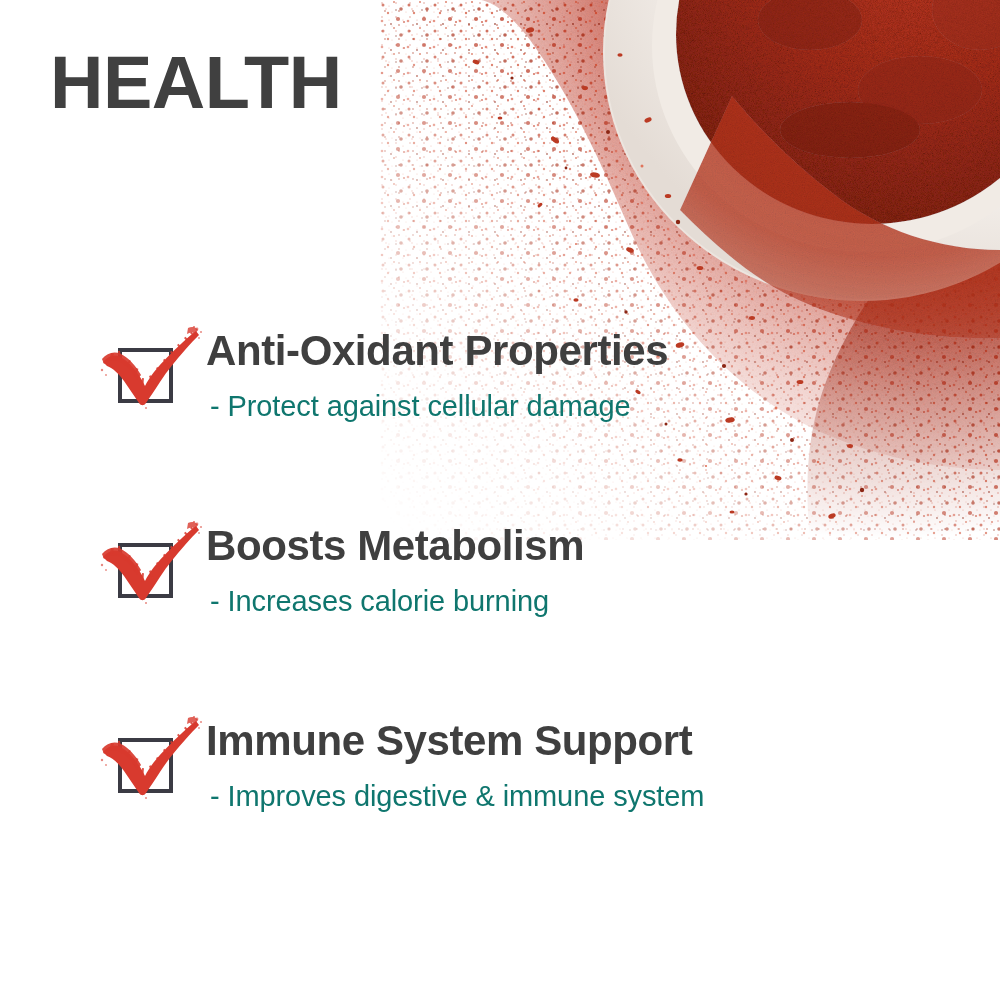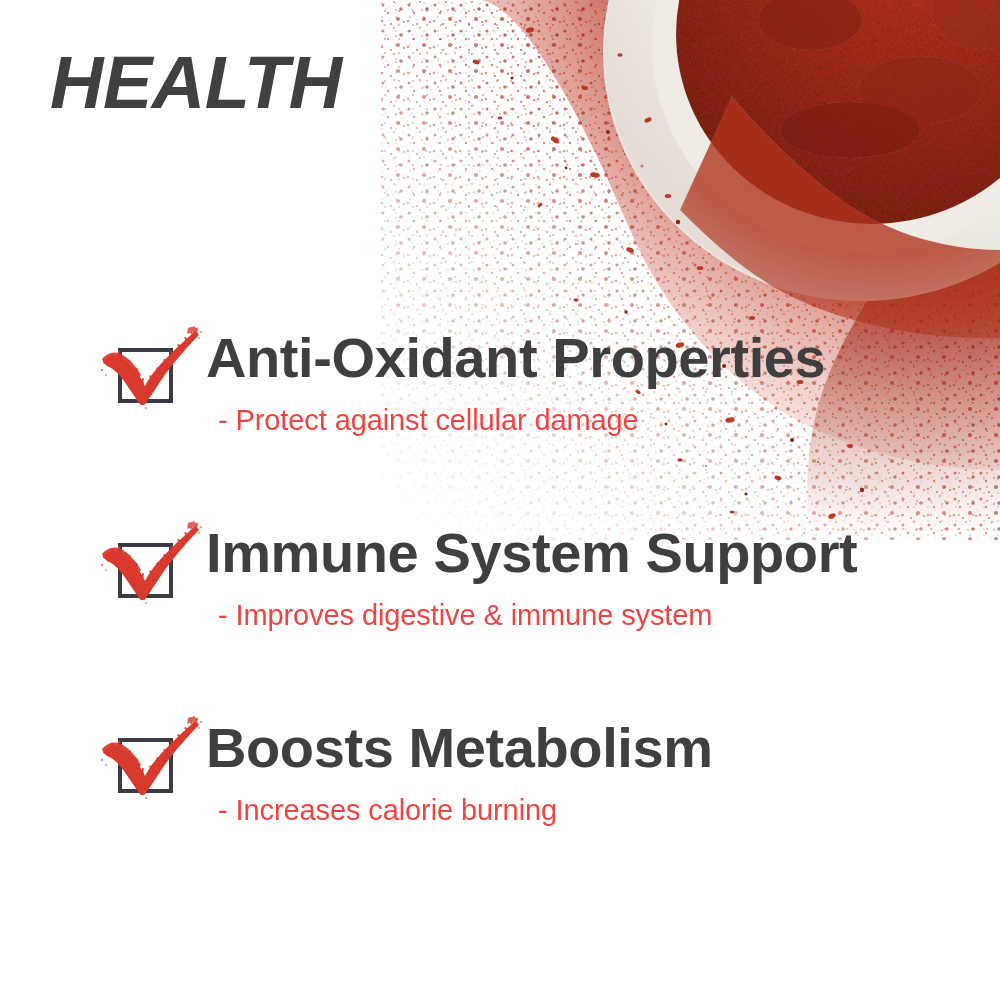--- a/index.html
+++ b/index.html
@@ -29,21 +29,20 @@
     pointer-events: none;
   }
   .photo-layer svg { display: block; }
 
   
   .title-block {
     position: absolute;
     left: 50px;
     top: 48px;
     z-index: 3;
-    font-style: italic;
   }
   .title-line {
     font-size: 74px;
     line-height: 0.95;
     font-weight: 700;
     letter-spacing: -0.5px;
     color: #404040;
     white-space: nowrap;
   }
 
@@ -86,35 +85,35 @@
     width: 104px;
     height: 86px;
   }
   .check-mark svg { display: block; width: 104px; height: 86px; }
 
   .benefit-text {
     margin-left: 28px;
     padding-top: 0;
   }
   .benefit-title {
-    font-size: 56px;
+    font-size: 42px;
     font-weight: 700;
     color: #3f3f3f;
     letter-spacing: -0.4px;
     line-height: 1.0;
     white-space: nowrap;
   }
   .benefit-sub {
     font-size: 29px;
     font-weight: 400;
-    color: #ef4444;
+    color: #0f766e;
     letter-spacing: -0.1px;
     line-height: 1.0;
     margin-top: 20px;
-    margin-left: 12px;
+    margin-left: 4px;
     white-space: nowrap;
   }
 </style>
 </head>
 <body>
 
 <div id="page">
 
   <div class="photo-layer">
     <svg width="620" height="540" viewBox="0 0 620 540" xmlns="http://www.w3.org/2000/svg">
@@ -374,22 +373,22 @@
               <circle cx="94" cy="1" r="1.1"></circle>
               <circle cx="99" cy="12" r="0.9"></circle>
               <circle cx="2" cy="44" r="1.2"></circle>
               <circle cx="6" cy="49" r="0.9"></circle>
               <circle cx="46" cy="82" r="1.0"></circle>
             </g>
           </svg>
         </div>
       </div>
       <div class="benefit-text">
-        <div class="benefit-title">Immune System Support</div>
-        <div class="benefit-sub">- Improves digestive &amp; immune system</div>
+        <div class="benefit-title">Boosts Metabolism</div>
+        <div class="benefit-sub">- Increases calorie burning</div>
       </div>
     </div>
 
     <div class="benefit-row">
       <div class="check-wrap">
         <div class="check-box"></div>
         <div class="check-mark">
           <svg viewBox="0 0 104 86" xmlns="http://www.w3.org/2000/svg">
             <g fill="#d83a2e">
               <path d="M3,36 C8,30 14,28 20,31 C27,34 33,41 38,48 C41,52 43,56 45,60
@@ -420,19 +419,19 @@
               <circle cx="94" cy="1" r="1.1"></circle>
               <circle cx="99" cy="12" r="0.9"></circle>
               <circle cx="2" cy="44" r="1.2"></circle>
               <circle cx="6" cy="49" r="0.9"></circle>
               <circle cx="46" cy="82" r="1.0"></circle>
             </g>
           </svg>
         </div>
       </div>
       <div class="benefit-text">
-        <div class="benefit-title">Boosts Metabolism</div>
-        <div class="benefit-sub">- Increases calorie burning</div>
+        <div class="benefit-title">Immune System Support</div>
+        <div class="benefit-sub">- Improves digestive &amp; immune system</div>
       </div>
     </div>
 
   </div>
 </div>
 
 </body></html>

